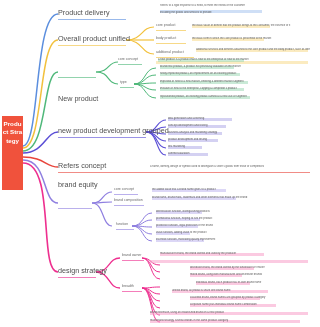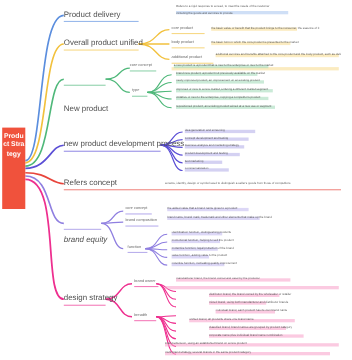--- a/index.html
+++ b/index.html
@@ -157,41 +157,41 @@
   <div class="leaf" style="left:160px; top:65px; width:148px;">brand new product, a product not previously available on the market</div>
   <div class="hl" style="left:160px; top:72.5px; width:80px; background:#9fd9b6;"></div>
   <div class="leaf" style="left:160px; top:72px; width:148px;">newly improved product, an improvement on an existing product</div>
   <div class="hl" style="left:160px; top:80.5px; width:88px; background:#9fd9b6;"></div>
   <div class="leaf" style="left:160px; top:80px; width:148px;">improved or new to a new market, entering a different market segment</div>
   <div class="hl" style="left:160px; top:87.5px; width:84px; background:#9fd9b6;"></div>
   <div class="leaf" style="left:160px; top:87px; width:148px;">imitative or new to the enterprise, copying a competitor's product</div>
   <div class="hl" style="left:160px; top:95.5px; width:90px; background:#9fd9b6;"></div>
   <div class="leaf" style="left:160px; top:95px; width:148px;">repositioned product, an existing product aimed at a new use or segment</div>
 
-  <div class="node lvl1" style="left:58px; top:127px;">new product development process</div>
+  <div class="node lvl1" style="left:58px; top:127px;">new product development grouped</div>
   <div class="bar" style="left:58px; top:137px; width:88px; background:#5b4fd6;"></div>
 
   <div class="hl" style="left:168px; top:117.5px; width:64px; background:#b1abe8;"></div>
   <div class="leaf" style="left:168px; top:117px; width:130px;">idea generation and screening</div>
   <div class="hl" style="left:168px; top:124.5px; width:58px; background:#b1abe8;"></div>
   <div class="leaf" style="left:168px; top:124px; width:130px;">concept development and testing</div>
   <div class="hl" style="left:168px; top:131.5px; width:54px; background:#b1abe8;"></div>
   <div class="leaf" style="left:168px; top:131px; width:130px;">business analysis and marketing strategy</div>
   <div class="hl" style="left:168px; top:138.5px; width:50px; background:#b1abe8;"></div>
   <div class="leaf" style="left:168px; top:138px; width:130px;">product development and testing</div>
   <div class="hl" style="left:168px; top:145.5px; width:34px; background:#b1abe8;"></div>
   <div class="leaf" style="left:168px; top:145px; width:130px;">test marketing</div>
   <div class="hl" style="left:168px; top:152.5px; width:40px; background:#b1abe8;"></div>
   <div class="leaf" style="left:168px; top:152px; width:130px;">commercialization</div>
 
   <div class="node lvl1" style="left:58px; top:162px;">Refers concept</div>
   <div class="bar" style="left:58px; top:172px; width:252px; background:#e8453c;"></div>
   <div class="leaf" style="left:150px; top:165px; width:160px;">a name, identity, design or symbol used to distinguish a seller's goods from those of competitors</div>
 
-  <div class="node lvl1" style="left:58px; top:214px;font-style:italic;">brand equity</div>
+  <div class="node lvl1" style="left:58px; top:181px;">brand equity</div>
   <div class="bar" style="left:58px; top:208px; width:34px; background:#8f7fe0;"></div>
 
   <div class="node lvl2" style="left:114px; top:188px;">core concept</div>
   <div class="bar thin" style="left:114px; top:194px; width:24px; background:#8f7fe0;"></div>
   <div class="hl" style="left:152px; top:188.5px; width:74px; background:#c0b6ef;"></div>
   <div class="leaf" style="left:152px; top:188px; width:156px;">the added value that a brand name gives to a product</div>
 
   <div class="node lvl2" style="left:114px; top:199px;">brand composition</div>
   <div class="bar thin" style="left:114px; top:205px; width:30px; background:#8f7fe0;"></div>
   <div class="hl" style="left:152px; top:196.5px; width:84px; background:#c0b6ef;"></div>

